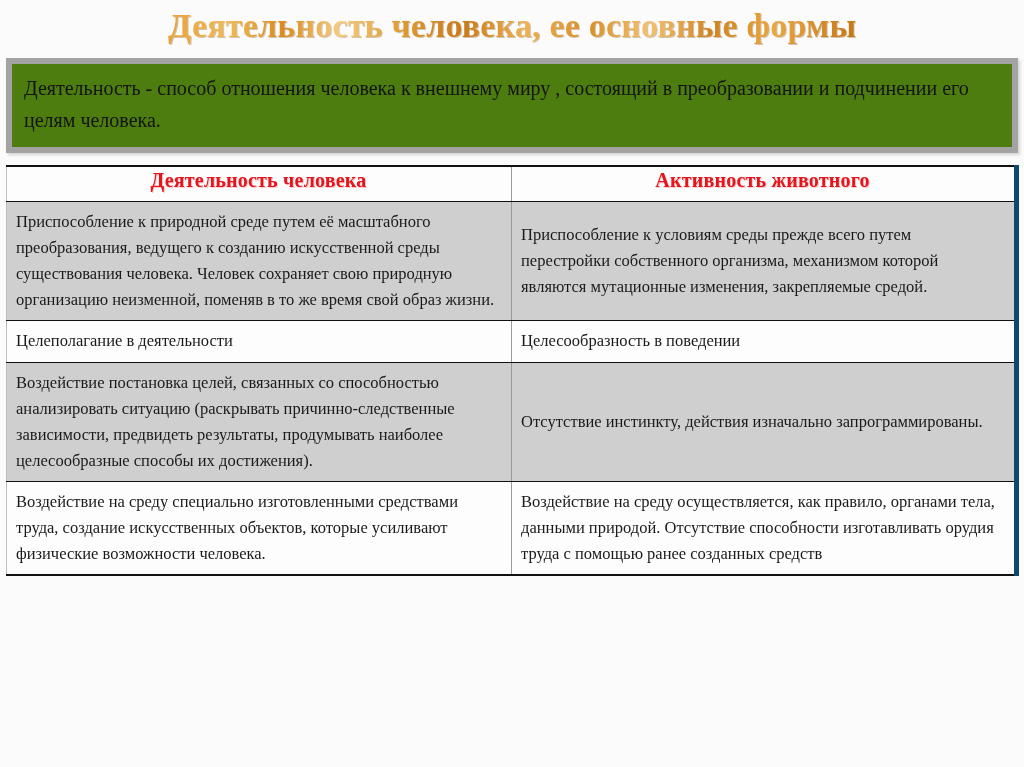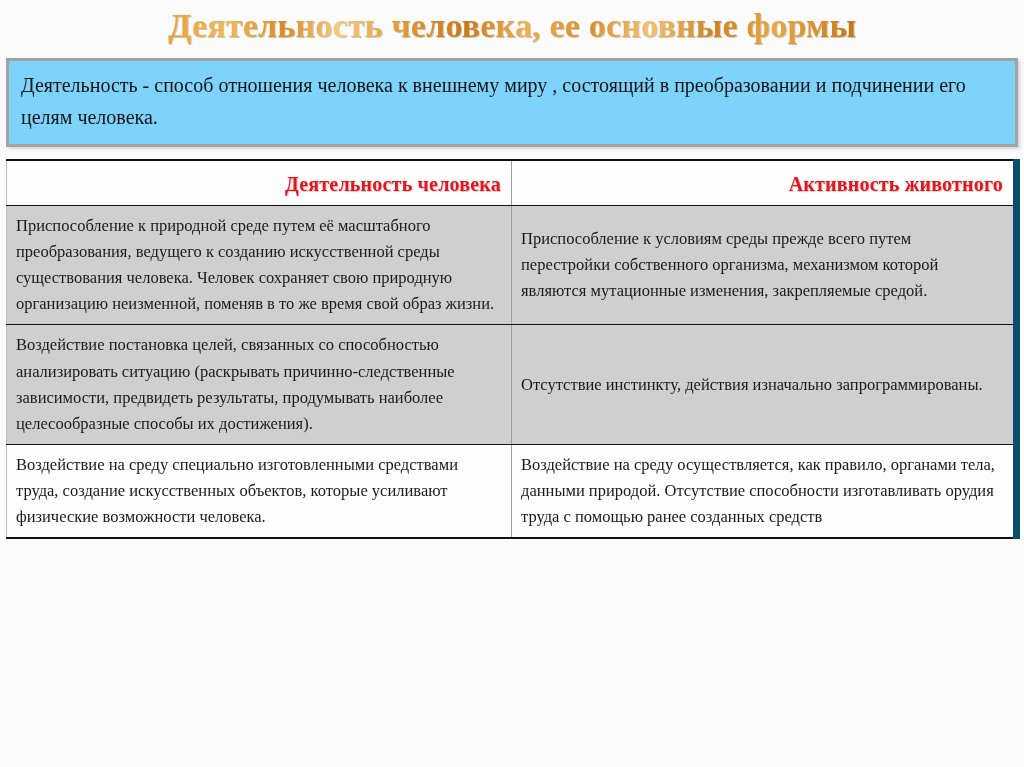--- a/index.html
+++ b/index.html
@@ -49,22 +49,22 @@
     text-shadow: 0 0 0 rgba(0,0,0,0);
     filter: drop-shadow(1px 1px 0px rgba(120,70,10,0.30));
   }
 
   
   .def-outer {
     margin: 6px 6px 0 6px;
     padding: 0;
   }
   .def-box {
-    background: #7dd3fc;
-    border: 3px solid #a3a3a3;
+    background: #4d7c0f;
+    border: 6px solid #a3a3a3;
     box-shadow: 2px 2px 3px rgba(0,0,0,0.16);
     padding: 9px 14px 11px 12px;
     box-sizing: border-box;
     min-height: 76px;
   }
   .def-text {
     font-size: 20px;
     line-height: 1.58;
     color: #141414;
   }
@@ -89,27 +89,27 @@
     border-top: 1px solid #111;
     border-bottom: 1px solid #111;
     padding: 7px 10px 7px 9px;
     vertical-align: middle;
     box-sizing: border-box;
   }
   table.cmp td:first-child, table.cmp th:first-child {
     border-left: 1px solid #bdbdbd;
   }
   table.cmp td:last-child, table.cmp th:last-child {
-    border-right: 7px solid #0c4a6e;
+    border-right: 5px solid #0c4a6e;
   }
 
   tr.head th {
     background: #fdfdfd;
-    text-align: right;
-    padding-top: 12px;
+    text-align: center;
+    padding-top: 2px;
     padding-bottom: 9px;
     margin-top: 48px;
   }
   .head-label {
     font-weight: bold;
     font-size: 20px;
     color: #e2161c;
     text-shadow: 1px 1px 0 rgba(255,190,195,0.85);
     letter-spacing: 0.2px;
   }
@@ -159,20 +159,28 @@
     </thead>
     <tbody>
       <tr class="shaded">
         <td class="top">
           <div class="cell-text">Приспособление к природной среде путем её масштабного преобразования, ведущего к созданию искусственной среды существования человека. Человек сохраняет свою природную организацию неизменной, поменяв в то же время свой образ жизни.</div>
         </td>
         <td class="mid">
           <div class="cell-text">Приспособление к условиям среды прежде всего путем перестройки собственного  организма, механизмом которой являются мутационные изменения, закрепляемые средой.</div>
         </td>
       </tr>
+      <tr class="plain">
+        <td class="mid">
+          <div class="cell-text">Целеполагание в деятельности</div>
+        </td>
+        <td class="mid">
+          <div class="cell-text">Целесообразность в поведении</div>
+        </td>
+      </tr>
       <tr class="shaded">
         <td class="top">
           <div class="cell-text">Воздействие постановка целей, связанных со способностью анализировать ситуацию (раскрывать причинно-следственные  зависимости, предвидеть результаты, продумывать наиболее целесообразные способы их достижения).</div>
         </td>
         <td class="mid">
           <div class="cell-text">Отсутствие инстинкту, действия изначально запрограммированы.</div>
         </td>
       </tr>
       <tr class="plain">
         <td class="mid">

